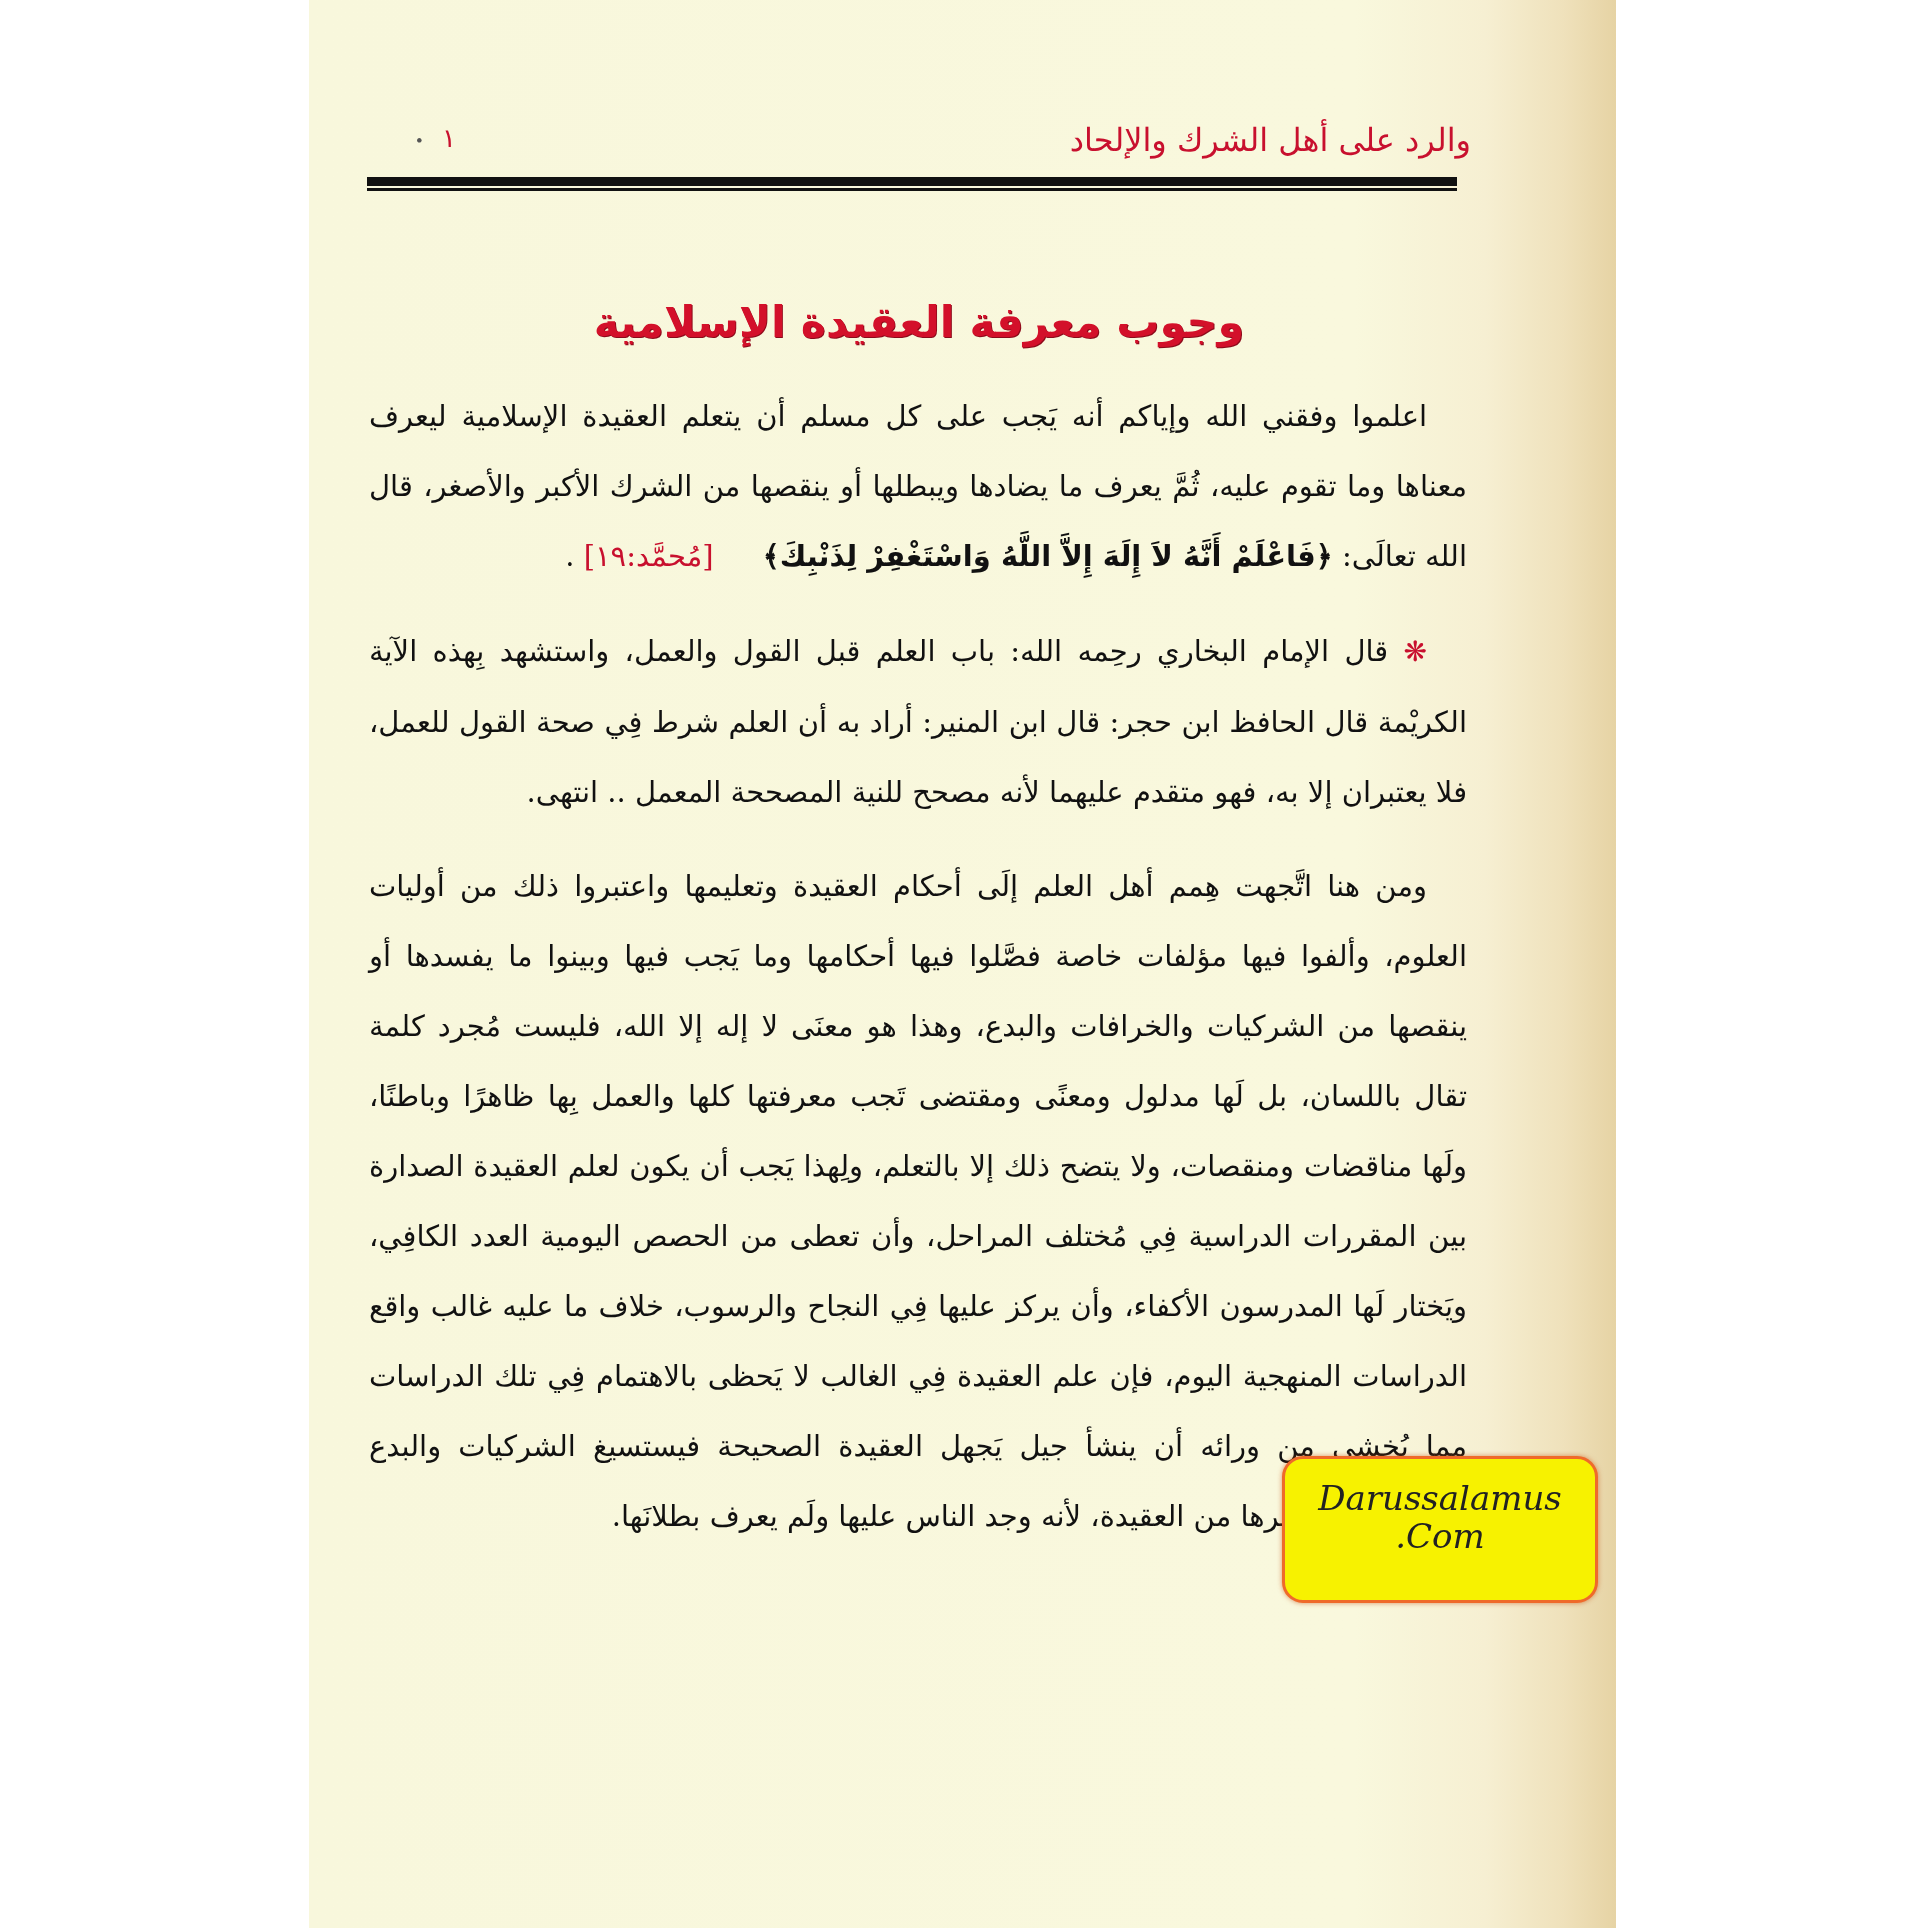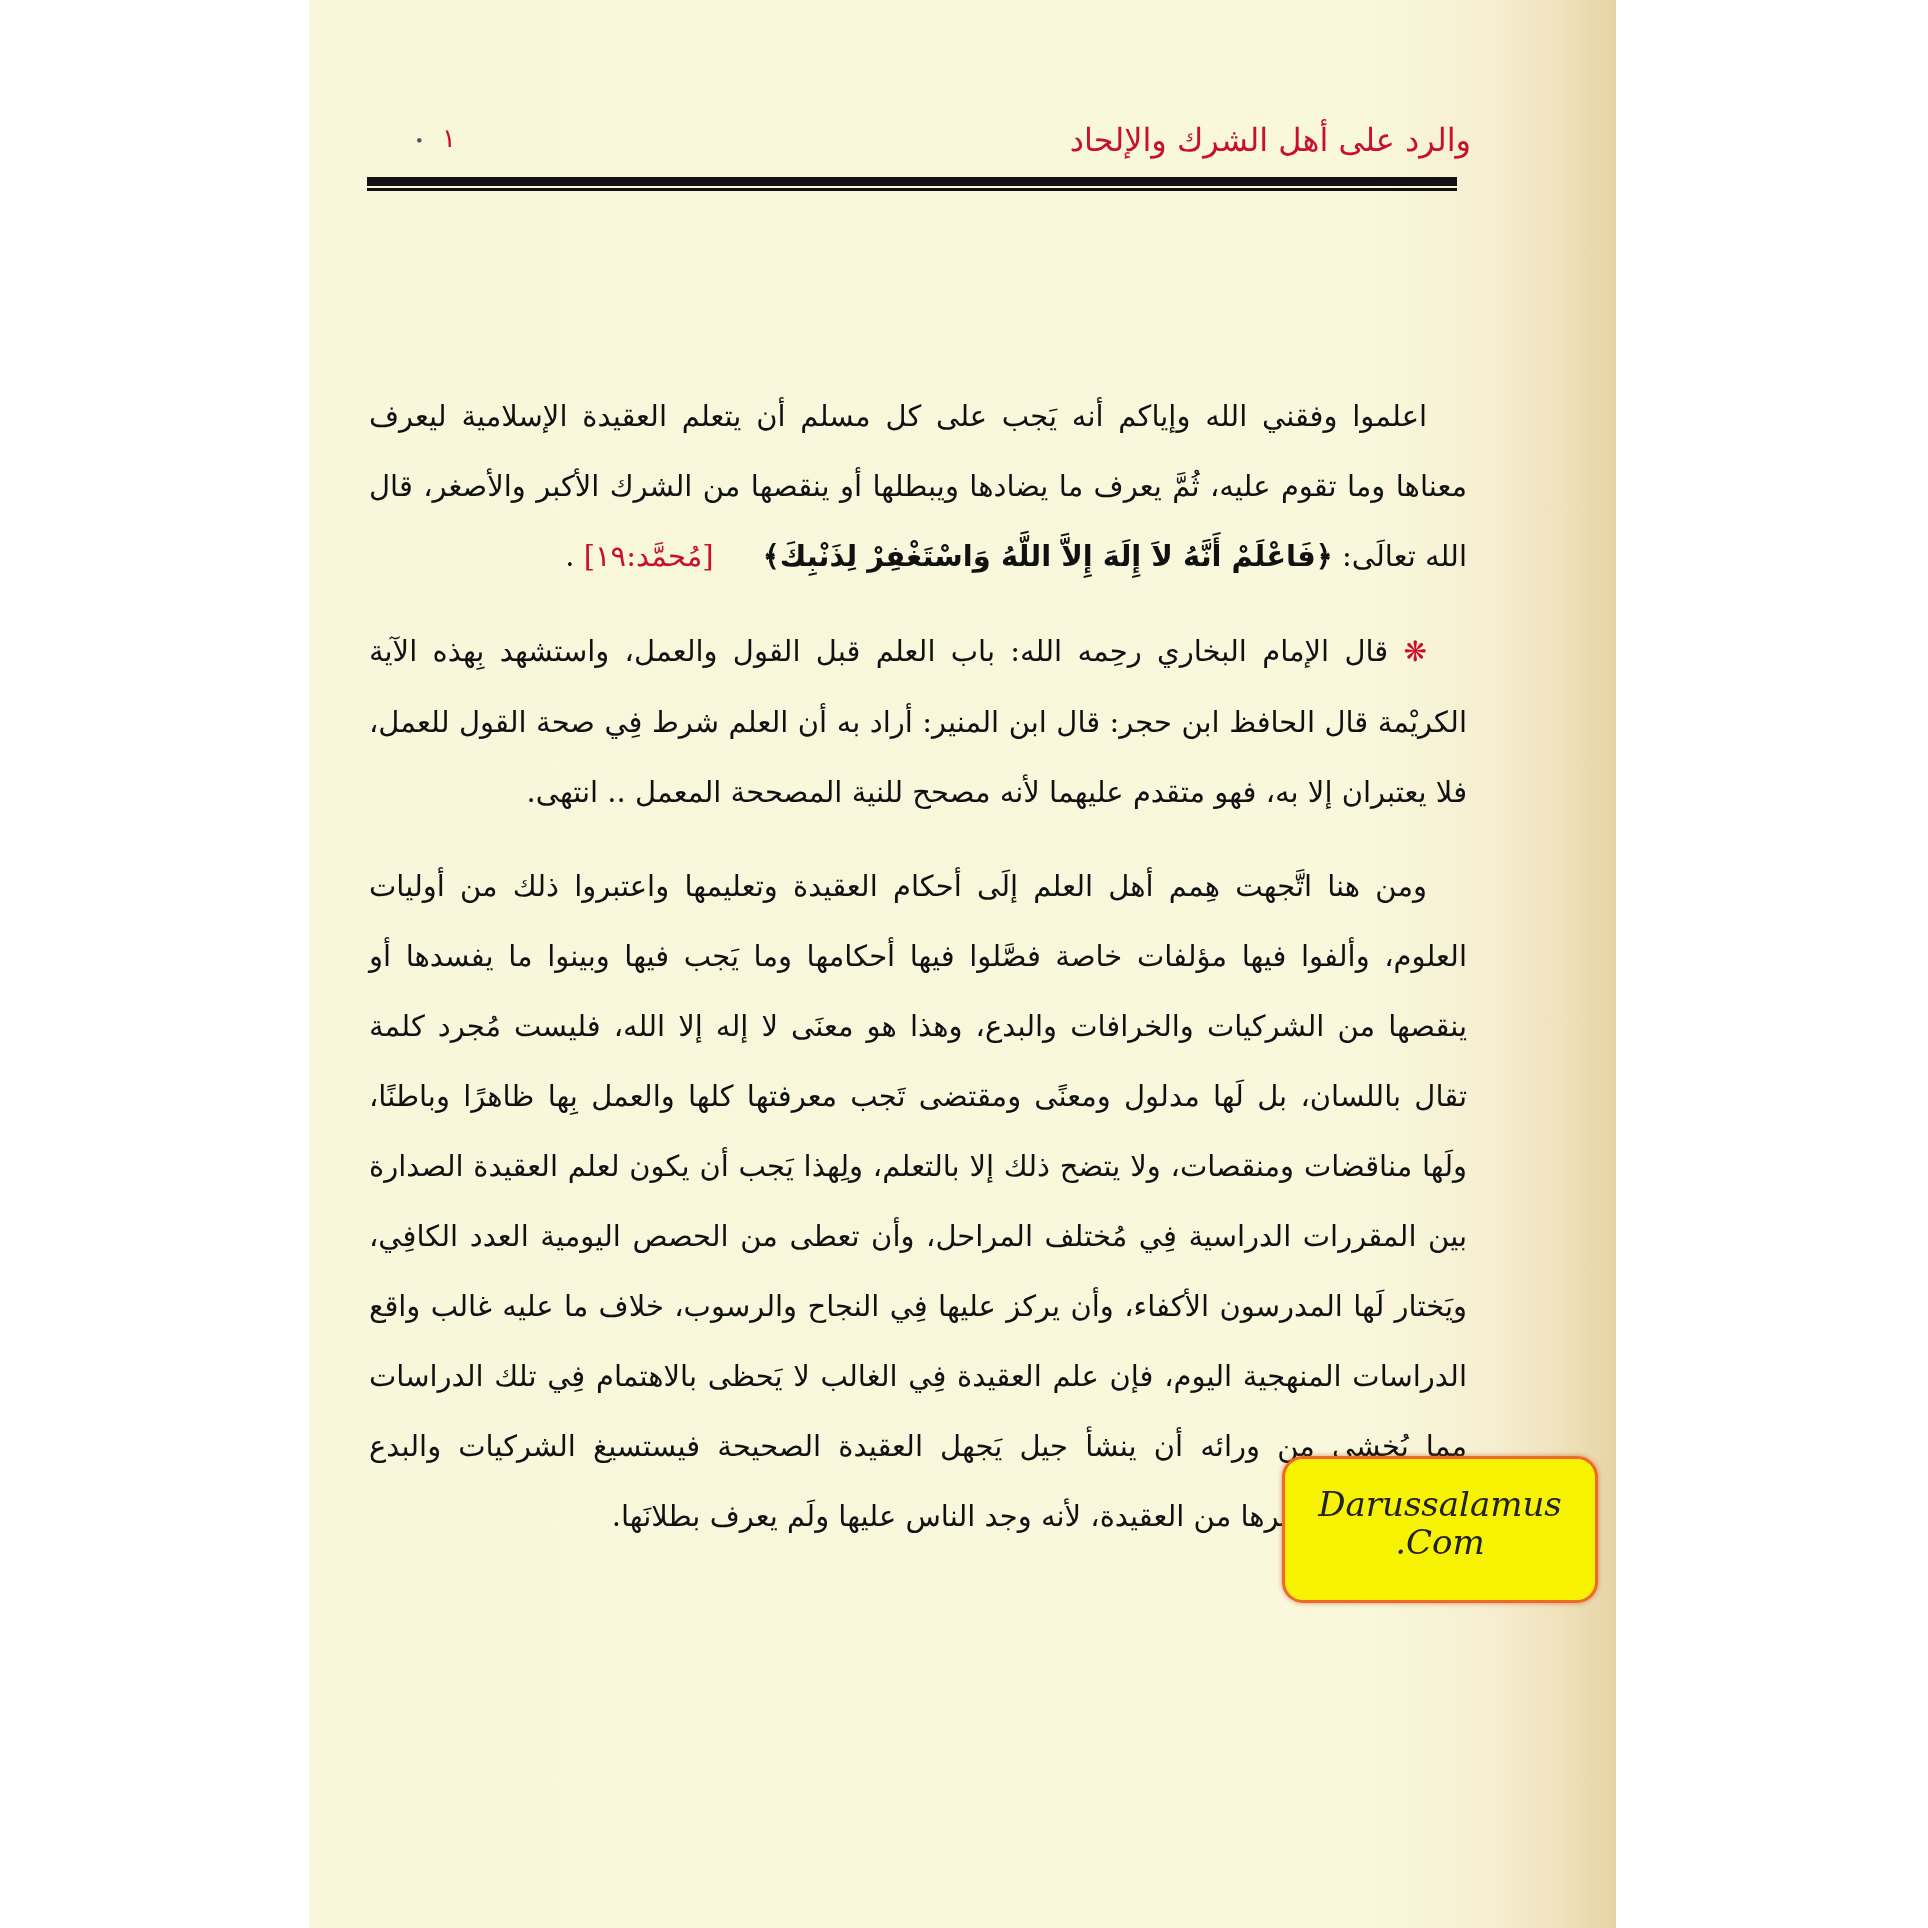--- a/index.html
+++ b/index.html
@@ -106,37 +106,38 @@
       background: #f7f200;
       border: 3.8px solid #ef6a2a;
       border-radius: 21px;
       box-shadow: 0 0 5.6px rgba(200,80,20,0.6);
       text-align: center;
       font-family: "DejaVu Serif", serif;
       font-style: italic;
       color: #222;
       font-size: 34px;
       line-height: 38px;
-      padding-top: 26px;
+      padding-top: 20px;
       box-sizing: border-box;
     }
   </style>
 </head>
 <body>
 
 <div class="page">
 
   <div class="header" style="left:58px;">
     <span class="page-dot">•</span>
     <span class="page-number">١</span>
     <span class="running-title">والرد على أهل الشرك والإلحاد</span>
   </div>
   <div class="rule-thick" style="left:58px;"></div>
   <div class="rule-thin" style="left:58px;"></div>
 
+  <div class="chapter-title" style="left:58px;">وجوب معرفة العقيدة الإسلامية</div>
 
   <div class="body-text" style="left:60px;">
     <p class="para">
       <span>اعلموا وفقني الله وإياكم أنه يَجب على كل مسلم أن يتعلم العقيدة الإسلامية ليعرف معناها وما تقوم عليه، ثُمَّ يعرف ما يضادها ويبطلها أو ينقصها من الشرك الأكبر والأصغر، قال الله تعالَى: </span><span class="quran">﴿فَاعْلَمْ أَنَّهُ لاَ إِلَهَ إِلاَّ اللَّهُ وَاسْتَغْفِرْ لِذَنْبِكَ﴾</span>
       <span class="ref">[مُحمَّد:١٩]</span><span> .</span>
     </p>
     <div class="spacer"></div>
     <p class="para">
       <span class="star">❋</span>
       <span>قال الإمام البخاري رحِمه الله: باب العلم قبل القول والعمل، واستشهد بِهذه الآية الكريْمة قال الحافظ ابن حجر: قال ابن المنير: أراد به أن العلم شرط فِي صحة القول للعمل، فلا يعتبران إلا به، فهو متقدم عليهما لأنه مصحح للنية المصححة المعمل .. انتهى.</span>

